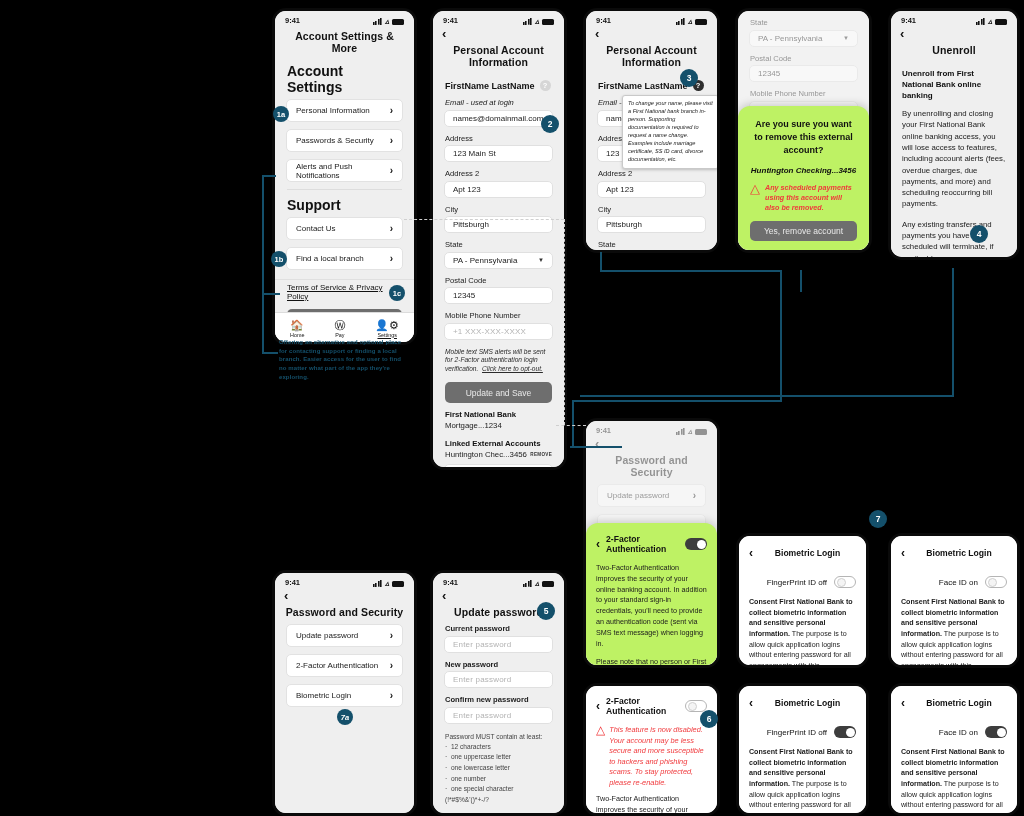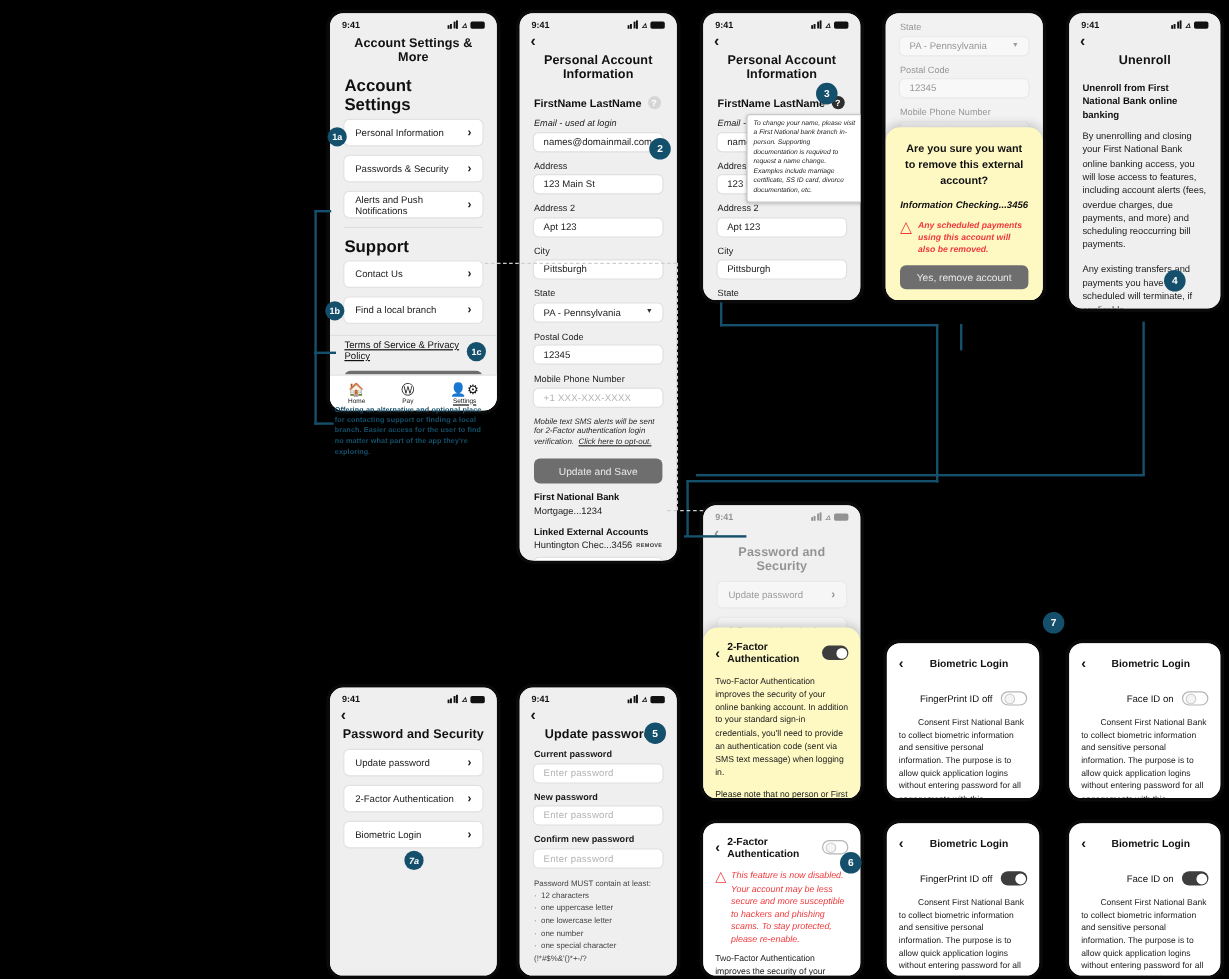--- a/index.html
+++ b/index.html
@@ -15,21 +15,21 @@
   .phone {
     position: absolute;
     background: #efefef;
     border: 3px solid #0a0a0a;
     border-radius: 14px;
     overflow: hidden;
   }
   .phone-inner { position: relative; width: 100%; height: 100%; background:#efefef; }
 
   .statusbar {
-    display: flex; align-items: center; justify-content: space-between;
+    display: flex; justify-content: space-between;
     padding: 5px 10px 1px 10px;
     font-size: 7.5px; font-weight: bold; color: #111;
   }
   .sb-icons { display: flex; align-items: flex-end; gap: 3px; }
   .sig { display:inline-block; width:9px; height:7px;
     background:
       linear-gradient(to top,#111 0,#111 100%) 0 100%/1.6px 3px no-repeat,
       linear-gradient(to top,#111 0,#111 100%) 2.4px 100%/1.6px 4.4px no-repeat,
       linear-gradient(to top,#111 0,#111 100%) 4.8px 100%/1.6px 5.7px no-repeat,
       linear-gradient(to top,#111 0,#111 100%) 7.2px 100%/1.6px 7px no-repeat;
@@ -111,21 +111,21 @@
 
   
   .tooltip {
     position:absolute; background:#fff; border:1px solid #c9c9c9;
     border-radius:3px; padding: 4px 5px;
     font-size: 5.6px; line-height: 1.42; font-style: italic; color:#1c1c1c;
     box-shadow: 0 1px 3px rgba(0,0,0,.22);
   }
   .modal {
     position:absolute; left:0; right:0; bottom:0;
-    background:#fef9c3; border-radius: 12px 12px 0 0;
+    background:#bef264; border-radius: 12px 12px 0 0;
     padding: 12px 12px 12px 12px;
     box-shadow: 0 -2px 8px rgba(0,0,0,.18);
   }
   .modal h3 { font-size: 9px; text-align:center; color:#111; line-height:1.45; }
   .modal .acct { font-size: 8px; font-style: italic; font-weight:bold; text-align:center; color:#111; padding: 9px 0 8px 0; }
   .warn { display:flex; gap:5px; align-items:flex-start; padding-bottom: 9px; }
   .warn .tri { color:#f0393c; font-size: 13px; line-height: 11px; }
   .warn .wtxt { color:#f0393c; font-size: 7.2px; font-style: italic; font-weight:bold; line-height:1.35; }
   .modal .btn-grey { margin: 0 0 9px 0; height: 20px; }
   .modal .linkline { text-align:center; font-size: 7.6px; color:#111; text-decoration: underline; }
@@ -147,21 +147,21 @@
   .toggle.on .knob { right:1.5px; box-shadow:0 0 1px rgba(0,0,0,.4); }
   .toggle.off .knob { left:1.5px; background:#f4f4f4; border:1px solid #cfcfcf; top:0.5px; }
   .body-p { font-size: 7.2px; color:#1b1b1b; line-height:1.5; padding-bottom: 8px; }
   .red-warn { display:flex; gap:4px; align-items:flex-start; padding-bottom: 6px; }
   .red-warn .tri { color:#f0393c; font-size: 12px; line-height:10px; }
   .red-warn .t { color:#f0393c; font-size: 7.4px; font-style:italic; line-height:1.42; }
 
   .bio-row { display:flex; align-items:center; justify-content:flex-end; gap:7px; padding: 7px 0 9px 0; }
   .bio-row .lb { font-size: 8px; color:#111; }
   .consent { font-size: 7.1px; color:#1b1b1b; line-height:1.5; }
-  .consent b { font-weight:normal;margin-left:16px; }
+  .consent b { font-weight:bold; }
 
   
   .badge {
     position:absolute; background:#14506b; color:#fff; border-radius:50%;
     display:flex; align-items:center; justify-content:center;
     font-weight:bold; z-index: 40;
   }
   .b-lg { width:18px; height:18px; font-size:8.5px; }
   .b-sm { width:16px; height:16px; font-size:7.5px; }
 
@@ -400,21 +400,21 @@
           </div>
         <div class="flabel">Mobile Phone Number</div>
         <div class="finput ph">
             <span>+1 XXX-XXX-XXXX</span>
           </div>
         <div class="helper">Mobile text SMS alerts will be sent for 2-Factor authentication login verification.</div>
       </div>
 
       <div class="modal" style="height:144px;">
         <h3>Are you sure you want to remove this external account?</h3>
-        <div class="acct">Information Checking...3456</div>
+        <div class="acct">Huntington Checking...3456</div>
         <div class="warn">
           <span class="tri">△</span>
           <span class="wtxt">Any scheduled payments using this account will also be removed.</span>
         </div>
         <div class="btn-grey">Yes, remove account</div>
         <div class="linkline">No, keep account connected</div>
       </div>
     </div>
   </div>
 

